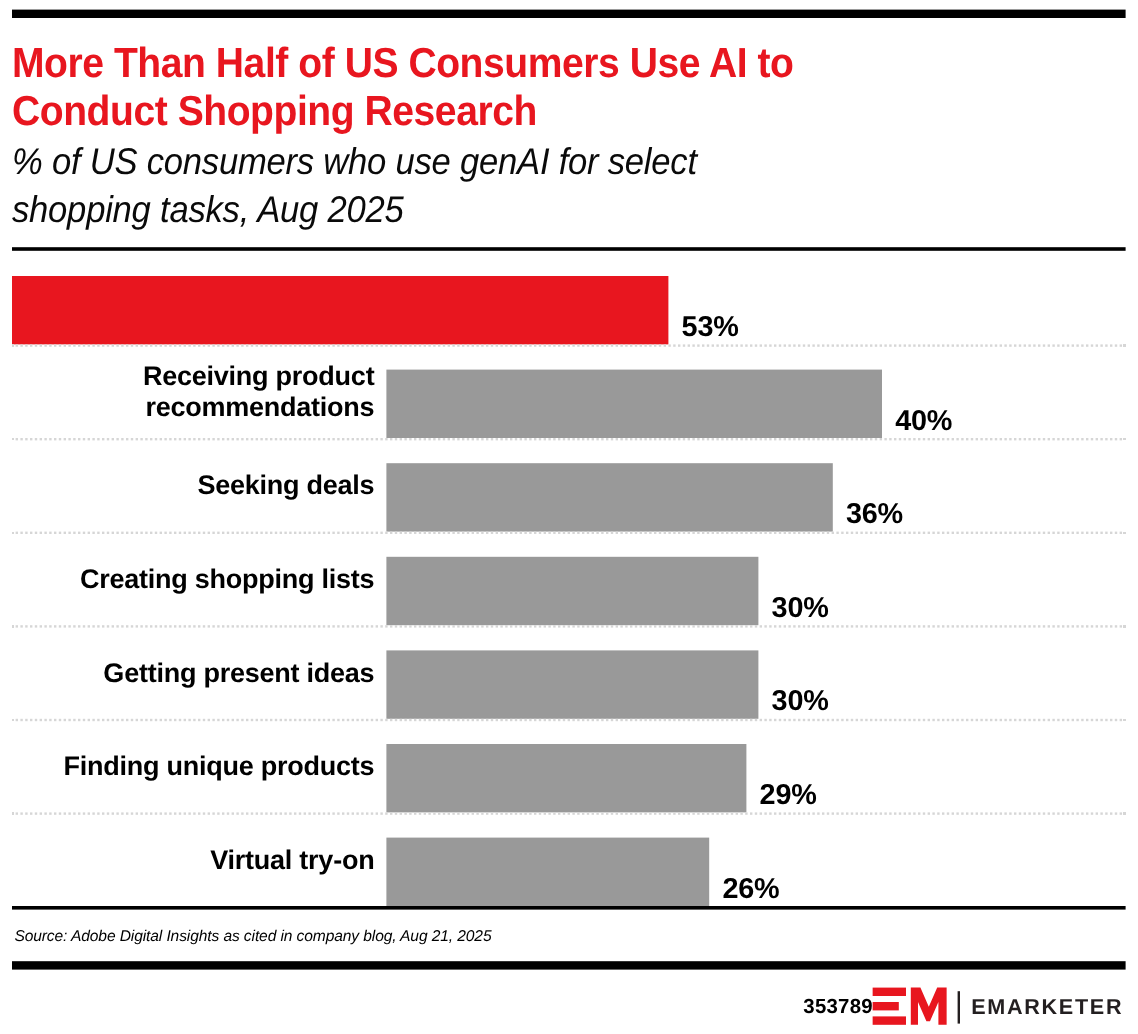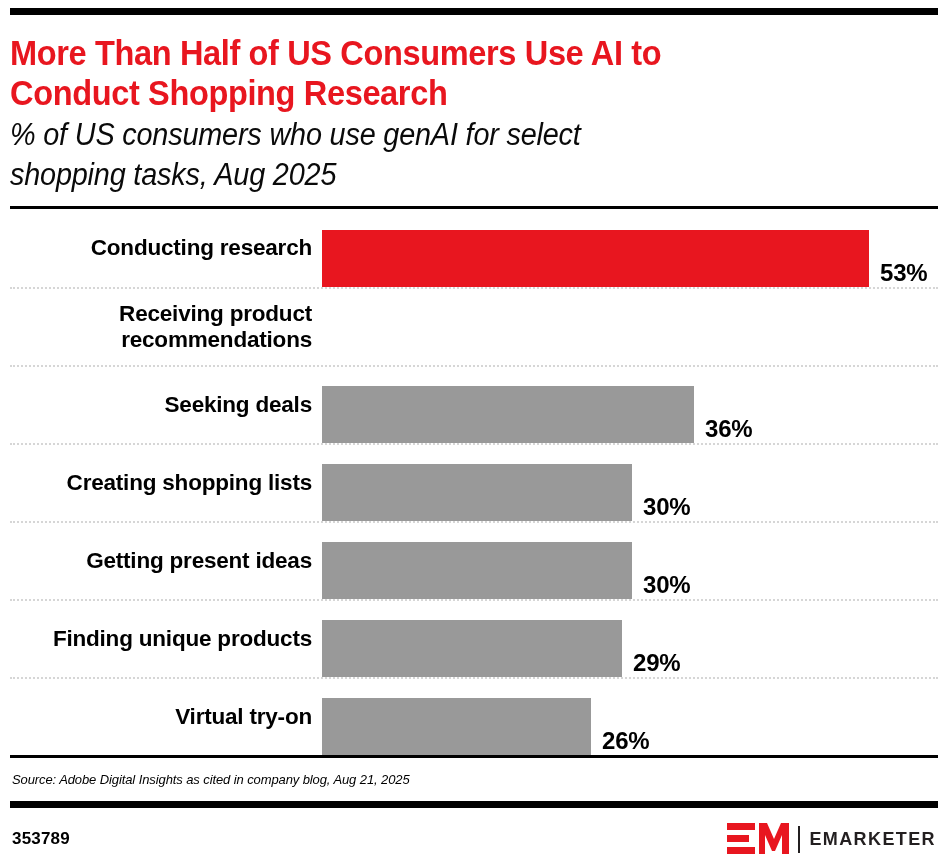--- a/index.html
+++ b/index.html
@@ -131,21 +131,21 @@
   }
   .source-rule-bottom {
     height: 7px;
     background: #000;
   }
 
   
   .footer {
     display: flex;
     align-items: center;
-    justify-content: space-between;
+    justify-content: flex-end;
     padding-top: 14px;
   }
   .footer-id {
     font-family: "Liberation Sans Narrow", "Liberation Sans", sans-serif;
     font-weight: bold;
     font-size: 17px;
     color: #000;
     letter-spacing: 0.2px;
     padding-left: 2px;
   }
@@ -183,30 +183,33 @@
 Conduct Shopping Research</h1>
     <h2 class="subtitle">% of US consumers who use genAI for select
 shopping tasks, Aug 2025</h2>
   </div>
 
   <div class="header-rule"></div>
 
   <div class="chart">
 
     <div class="row">
-      <div class="row-label">Conducting research</div>
       <div class="row-barwrap">
         <div class="bar accent" style="width:547px"></div>
         <div class="bar-value">53%</div>
       </div>
     </div>
 
     <div class="row">
       <div class="row-label">Receiving product
 recommendations</div>
+      <div class="row-barwrap">
+        <div class="bar" style="width:413px"></div>
+        <div class="bar-value">40%</div>
+      </div>
     </div>
 
     <div class="row">
       <div class="row-label">Seeking deals</div>
       <div class="row-barwrap">
         <div class="bar" style="width:372px"></div>
         <div class="bar-value">36%</div>
       </div>
     </div>
 

